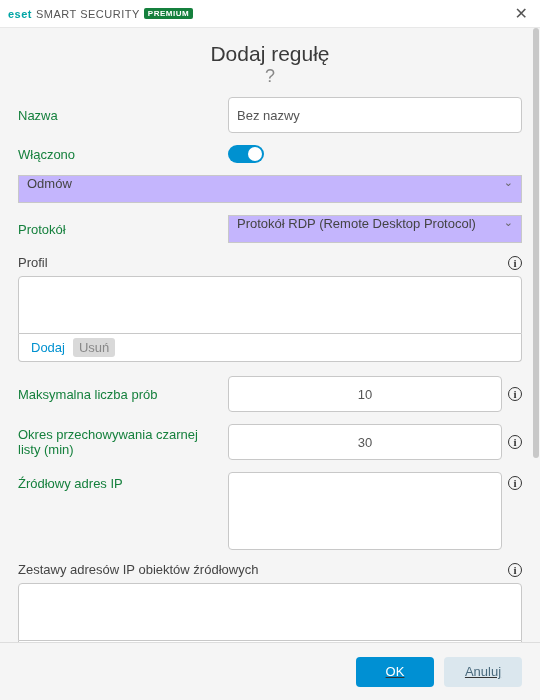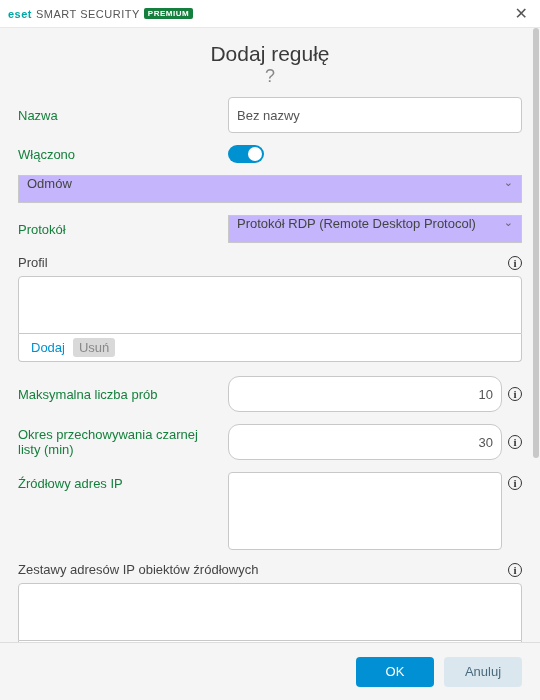--- a/index.html
+++ b/index.html
@@ -90,22 +90,21 @@
       width: 100%;
       height: 36px;
       padding: 0 8px;
       border: 1px solid #c8c8c8;
       border-radius: 4px;
       font-size: 13px;
       color: #555;
       background: #fff;
     }
     input.num {
-      text-align: right;
-      border-radius: 11px;
+      text-align: center;
     }
     .select {
       width: 100%;
       height: 28px;
       padding: 0 26px 0 8px;
       border: 1px solid #c8c8c8;
       border-radius: 0;
       font-size: 13px;
       color: #444;
       background: #c4b5fd;
@@ -199,20 +198,21 @@
       left: 0;
       right: 0;
       height: 58px;
       border-top: 1px solid #ddd;
       background: #f5f5f5;
       display: flex;
       align-items: center;
       justify-content: flex-end;
       gap: 10px;
       padding: 0 18px;
+      text-decoration: underline;
     }
     .btn {
       min-width: 78px;
       height: 30px;
       border-radius: 4px;
       font-size: 13px;
       cursor: pointer;
       border: none;
     }
     .btn-primary { background: #0090d3; color: #fff; font-weight: 500; }

